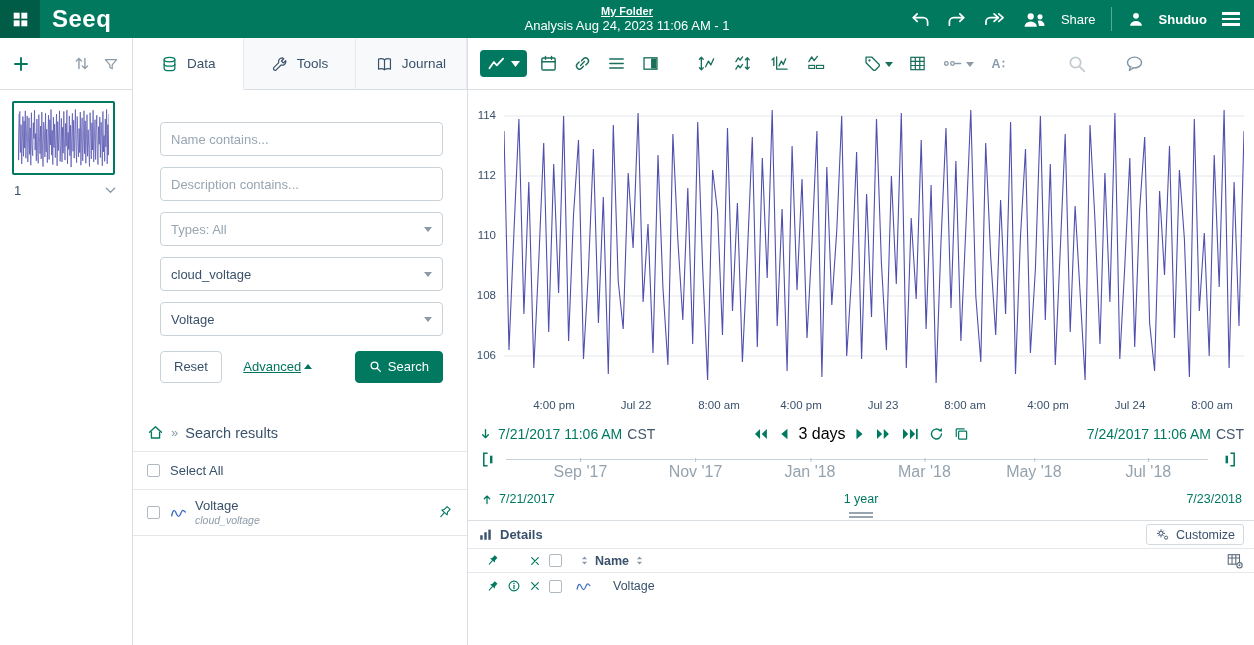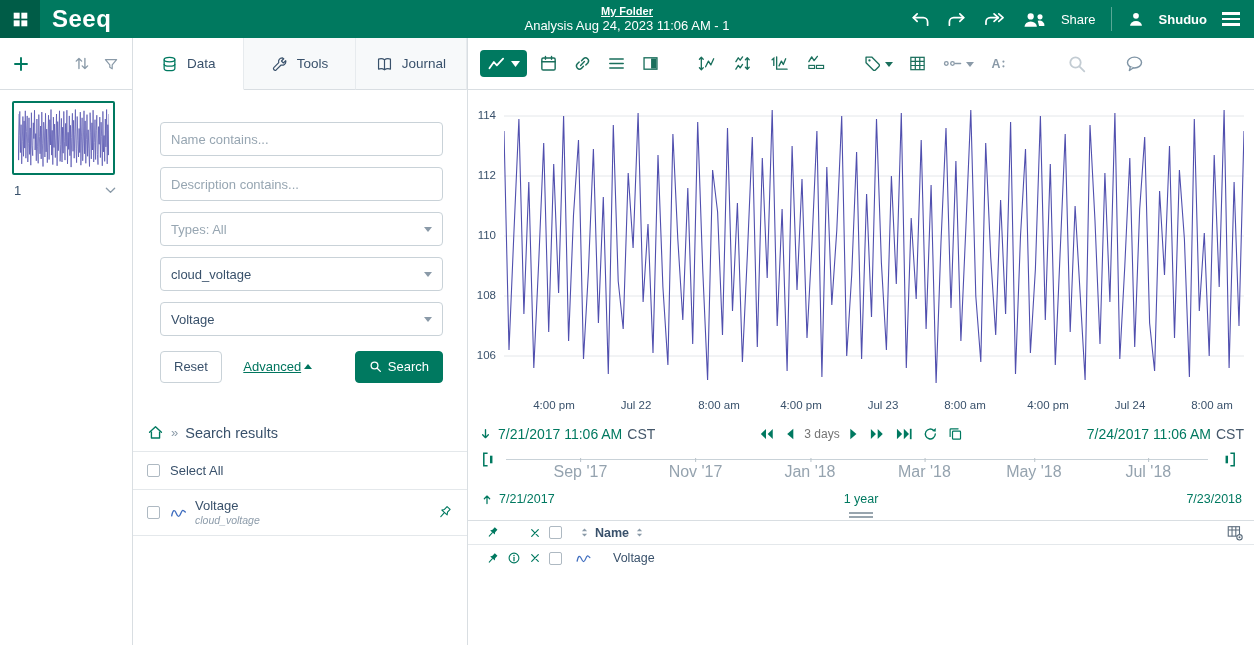--- a/index.html
+++ b/index.html
@@ -60,21 +60,21 @@
 .trend-wrap{position:relative;height:330px;flex:none}
 .trend-plot{position:absolute;left:36px;right:10px;top:8px;bottom:28px}
 .y-axis{position:absolute;left:0;top:8px;bottom:28px;width:33px}
 .y-axis span{position:absolute;right:5px;font-size:11.5px;color:#39516b}
 .x-axis{position:absolute;left:36px;right:10px;bottom:4px;height:17px}
 .x-axis span{position:absolute;transform:translateX(-50%);font-size:11.5px;color:#39516b;white-space:nowrap}
 .range-bar{height:28px;display:flex;align-items:center;padding:0 10px;position:relative;color:#007960;flex:none}
 .range-left,.range-right{display:flex;align-items:center;gap:5px;font-size:14px}
 .range-right{margin-left:auto}
 .range-center{position:absolute;left:50%;transform:translateX(-50%);display:flex;align-items:center;gap:9px}
-.dur-link{color:#737373;font-size:12px;cursor:pointer}
+.dur-link{color:#000000;font-size:16px;cursor:pointer}
 .tz{color:#44576a}
 .timeline-wrap{position:relative;height:40px;flex:none}
 .tl-track{position:absolute;left:38px;right:46px;top:11px;height:1px;background:#c9d2d8}
 .tl-ticks{position:absolute;left:38px;right:46px;top:15px;height:16px}
 .tl-ticks span{position:absolute;transform:translateX(-50%);font-size:16px;color:#95a3af;white-space:nowrap}
 .tl-ticks span i{position:absolute;left:50%;top:-5px;width:1px;height:4px;background:#b9c3ca}
 .tl-handle-l{position:absolute;left:12px;top:2px;cursor:pointer}
 .tl-handle-r{position:absolute;right:16px;top:2px;cursor:pointer}
 .invest-bar{display:flex;align-items:center;height:22px;padding:0 12px;color:#007960;font-size:12.5px;position:relative;flex:none}
 .invest-left{display:flex;align-items:center;gap:5px}
@@ -547,20 +547,40 @@
       </span>
       <span class="invest-center">1 year</span>
       <span class="invest-right">7/23/2018</span>
     </div>
 
     <div class="splitter">
         <span class="grip"></span>
       </div>
 
     <div class="details">
+      <div class="details-head">
+        <span>
+            <svg width="15" height="15" viewBox="0 0 20 20">
+              <rect x="3" y="11" width="3.2" height="6" fill="#39516b"></rect>
+              <rect x="8.4" y="7" width="3.2" height="10" fill="#39516b"></rect>
+              <rect x="13.8" y="3.5" width="3.2" height="13.5" fill="#39516b"></rect>
+            </svg>
+          </span>
+        <span class="details-title">Details</span>
+        <span class="customize-btn">
+          <span>
+              <svg width="15" height="15" viewBox="0 0 20 20">
+                <circle cx="8" cy="8.5" r="2.6" stroke="#39516b" stroke-width="1.2" fill="none"></circle>
+                <path d="M8 3.6 v1.5 M8 11.9 v1.5 M3.1 8.5 h1.5 M11.4 8.5 h1.5 M4.6 5.1 l1.1 1.1 M10.3 10.8 l1.1 1.1 M11.4 5.1 l-1.1 1.1 M5.7 10.8 l-1.1 1.1" stroke="#39516b" stroke-width="1.2" stroke-linecap="round"></path>
+                <circle cx="14.8" cy="14.2" r="2.1" stroke="#39516b" stroke-width="1.2" fill="none"></circle>
+              </svg>
+            </span>
+          <span>Customize</span>
+        </span>
+      </div>
       <div class="dtable-head">
         <span class="dc dc-first">
             <svg width="15" height="15" viewBox="0 0 20 20">
               <g transform="rotate(42 10 10)">
                 <path d="M7.6 2.8 h4.8 v4.6 l1.8 2.6 H5.8 l1.8-2.6 Z" fill="#007960"></path>
                 <path d="M10 10.2 v6.3" stroke="#007960" stroke-width="1.4" stroke-linecap="round"></path>
               </g>
             </svg>
           </span>
         <span class="dc"></span>

